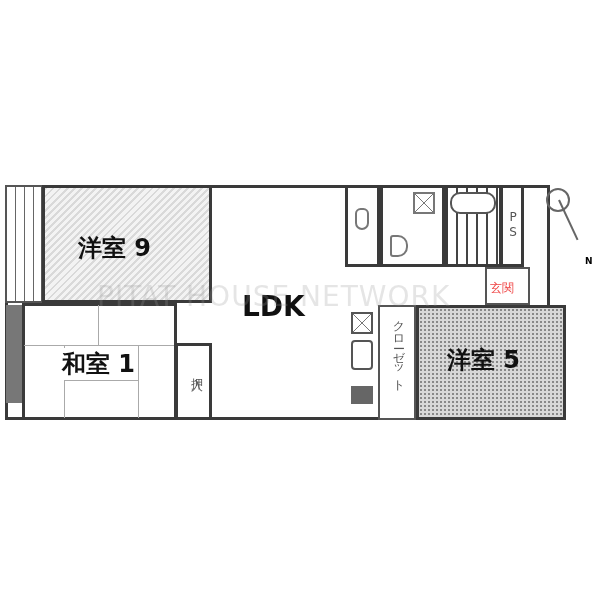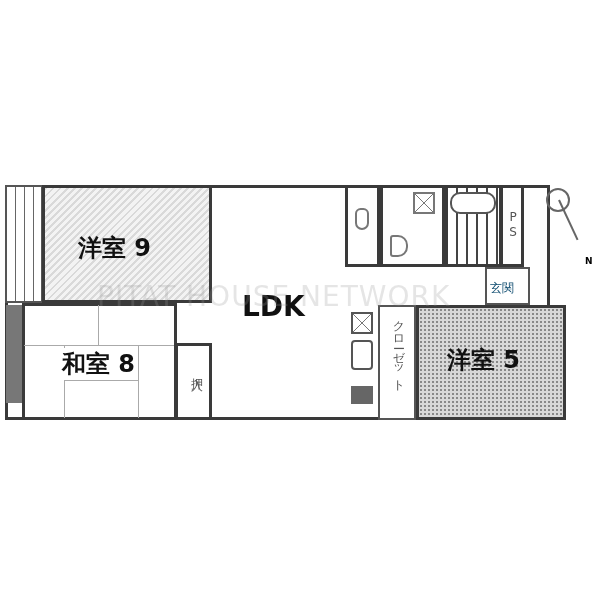--- a/index.html
+++ b/index.html
@@ -3,21 +3,21 @@
 <meta charset="utf-8">
 <style>
   html, body { margin:0; padding:0; background:#ffffff; }
   body { width:600px; height:600px; position:relative; overflow:hidden; font-family:"DejaVu Sans", sans-serif; }
   .abs { position:absolute; box-sizing:border-box; }
   .wall { border:3px solid #3a3a3a; }
   .thin { border:2px solid #555; }
   .hatch-diag { background: repeating-linear-gradient(135deg, #d9d9d9 0 2px, #f3f3f3 2px 5px); }
   .dots { background-color:#d8d8d8; background-image: radial-gradient(#888 0.8px, transparent 1.2px); background-size:4px 4px; }
   .label { font-weight:bold; color:#111; white-space:nowrap; }
-  .small { color:#0c4a6e; font-size:12px;text-align:center; }
+  .small { color:#ef4444; font-size:12px;text-align:center; }
   .vtext { writing-mode:vertical-rl; color:#555; font-size:12px; letter-spacing:1px; }
   .watermark { color:rgba(150,150,150,0.25); font-size:28px; letter-spacing:1px; white-space:nowrap; }
 </style>
 </head>
 <body>
 
 <div class="abs wall" style="left:5px;top:185px;width:545px;height:235px;border-color:#3a3a3a;"></div>
 
 <div class="abs thin" style="left:5px;top:185px;width:38px;height:118px;background:repeating-linear-gradient(90deg,#fff 0 8px,#666 8px 9px);"></div>
 
@@ -25,21 +25,21 @@
 <div class="abs label" style="left:78px;top:232px;font-size:24px;">洋室 9</div>
 
 <div class="abs" style="left:6px;top:305px;width:16px;height:98px;background:#777;"></div>
 
 <div class="abs wall" style="left:22px;top:303px;width:155px;height:117px;background:#fff;"></div>
 <div class="abs" style="left:24px;top:345px;width:150px;height:1px;background:#aaa;"></div>
 <div class="abs" style="left:98px;top:305px;width:1px;height:40px;background:#aaa;"></div>
 <div class="abs" style="left:64px;top:380px;width:74px;height:1px;background:#aaa;"></div>
 <div class="abs" style="left:64px;top:346px;width:1px;height:72px;background:#aaa;"></div>
 <div class="abs" style="left:138px;top:346px;width:1px;height:72px;background:#aaa;"></div>
-<div class="abs label" style="left:62px;top:348px;font-size:24px;background:#fff;">和室 8</div>
+<div class="abs label" style="left:62px;top:348px;font-size:24px;background:#fff;">和室 1</div>
 
 <div class="abs wall" style="left:175px;top:343px;width:37px;height:77px;background:#fff;"></div>
 <div class="abs vtext" style="left:188px;top:368px;">押入</div>
 
 <div class="abs label" style="left:242px;top:290px;font-size:28px;text-align:right;">LDK</div>
 
 <div class="abs wall" style="left:345px;top:185px;width:35px;height:82px;background:#fff;"></div>
 <div class="abs" style="left:355px;top:208px;width:14px;height:22px;border:2px solid #777;border-radius:8px 8px 10px 10px;"></div>
 
 <div class="abs wall" style="left:380px;top:185px;width:65px;height:82px;background:#fff;"></div>

